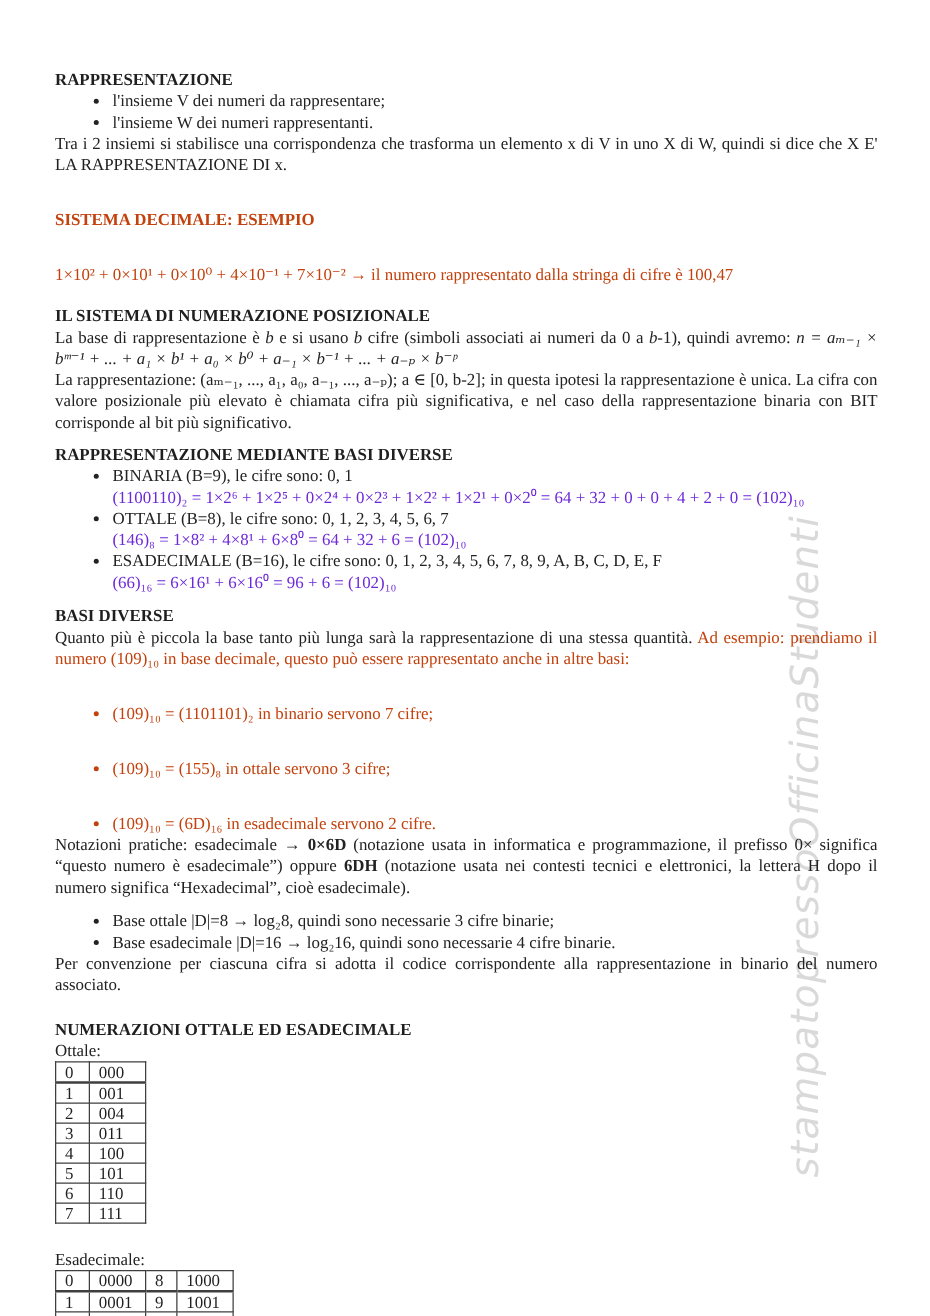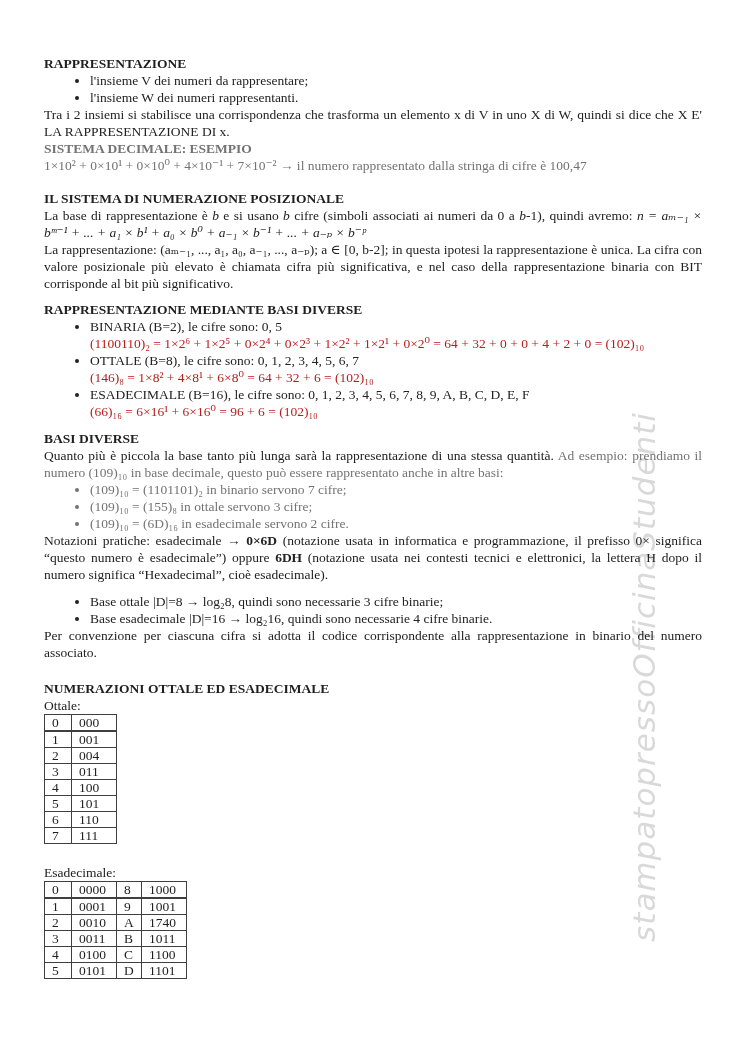--- a/index.html
+++ b/index.html
@@ -21,26 +21,26 @@
   .content { position:absolute; left:44px; top:55px; width:658px; z-index:1; }
   .sec-g16 { margin-bottom:16px; }
   .sec-g9  { margin-bottom:9px; }
   .sec-g10 { margin-bottom:10px; }
   .sec-g19 { margin-bottom:19px; }
   .h {
     font-size:13.5px; font-weight:bold; line-height:17px; color:#1f1f1f;
   }
   .p, .li, .lbl { font-size:13.5px; line-height:17px; }
   .p { text-align:justify; }
-  .mut { color:#737373; }
+  .mut { color:#c2410c;margin-top:27px; }
   .bd { font-weight:bold; }
   .it { font-style:italic; }
   ul { list-style:disc; padding-left:46px; }
   li { font-size:13.5px; line-height:17px; text-align:justify; }
-  .formula { color:#b91c1c; white-space:nowrap; }
+  .formula { color:#6d28d9; white-space:nowrap;font-family:Liberation Serif, serif; }
   .nowrap { white-space:nowrap; }
   .num-table { border-collapse:collapse; table-layout:fixed; }
   .num-table td {
     border:1px solid #3f3f3f; height:15px; padding:0 0 0 7px;
     font-size:13.5px; line-height:15px; color:#1f1f1f;
   }
   .num-table tr:first-child td { border-bottom-width:2px; }
   .octal { width:72px; }
   .hex { width:142px; }
   .hex-label { margin-top:20px; }
@@ -67,21 +67,21 @@
     <section class="sec-g9">
       <div class="h">IL SISTEMA DI NUMERAZIONE POSIZIONALE</div>
       <div class="p"><span>La base di rappresentazione è </span><span class="it">b</span><span> e si usano </span><span class="it">b</span><span> cifre (simboli associati ai numeri da 0 a </span><span class="it">b</span><span>-1), quindi avremo: </span><span class="it">n = aₘ₋₁ × bᵐ⁻¹ + ... + a₁ × b¹ + a₀ × b⁰ + a₋₁ × b⁻¹ + ... + a₋ₚ × b⁻ᵖ</span></div>
       <div class="p">La rappresentazione: (aₘ₋₁, ..., a₁, a₀, a₋₁, ..., a₋ₚ); a ∈ [0, b-2]; in questa ipotesi la rappresentazione è unica. La cifra con valore posizionale più elevato è chiamata cifra più significativa, e nel caso della rappresentazione binaria con BIT corrisponde al bit più significativo.</div>
     </section>
 
     <section class="sec-g10">
       <div class="h">RAPPRESENTAZIONE MEDIANTE BASI DIVERSE</div>
       <ul>
         <li>
-          <span>BINARIA (B=2), le cifre sono: 0, 5</span>
+          <span>BINARIA (B=9), le cifre sono: 0, 1</span>
           <div class="formula">(1100110)₂ = 1×2⁶ + 1×2⁵ + 0×2⁴ + 0×2³ + 1×2² + 1×2¹ + 0×2⁰ = 64 + 32 + 0 + 0 + 4 + 2 + 0 = (102)₁₀</div>
         </li>
         <li>
           <span>OTTALE (B=8), le cifre sono: 0, 1, 2, 3, 4, 5, 6, 7</span>
           <div class="formula">(146)₈ = 1×8² + 4×8¹ + 6×8⁰ = 64 + 32 + 6 = (102)₁₀</div>
         </li>
         <li>
           <span>ESADECIMALE (B=16), le cifre sono: 0, 1, 2, 3, 4, 5, 6, 7, 8, 9, A, B, C, D, E, F</span>
           <div class="formula">(66)₁₆ = 6×16¹ + 6×16⁰ = 96 + 6 = (102)₁₀</div>
         </li>

